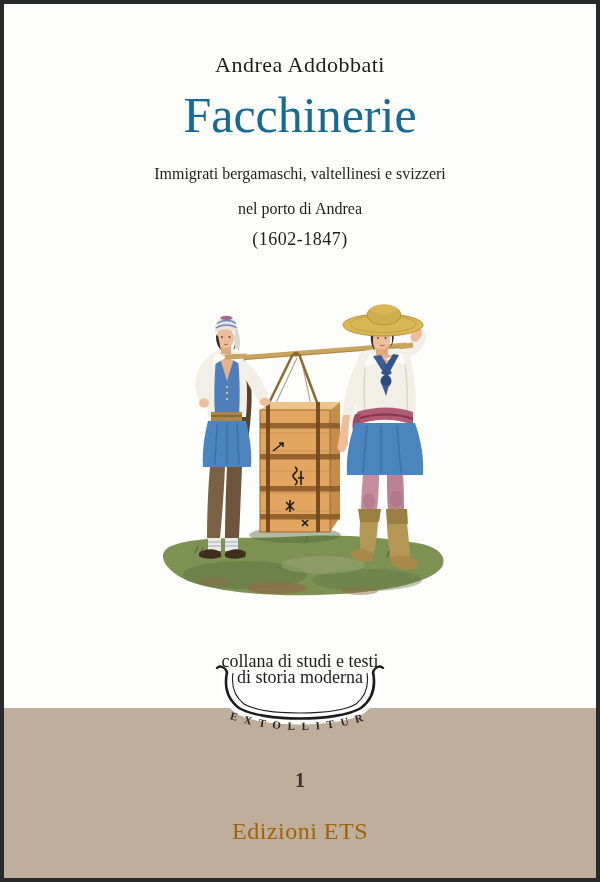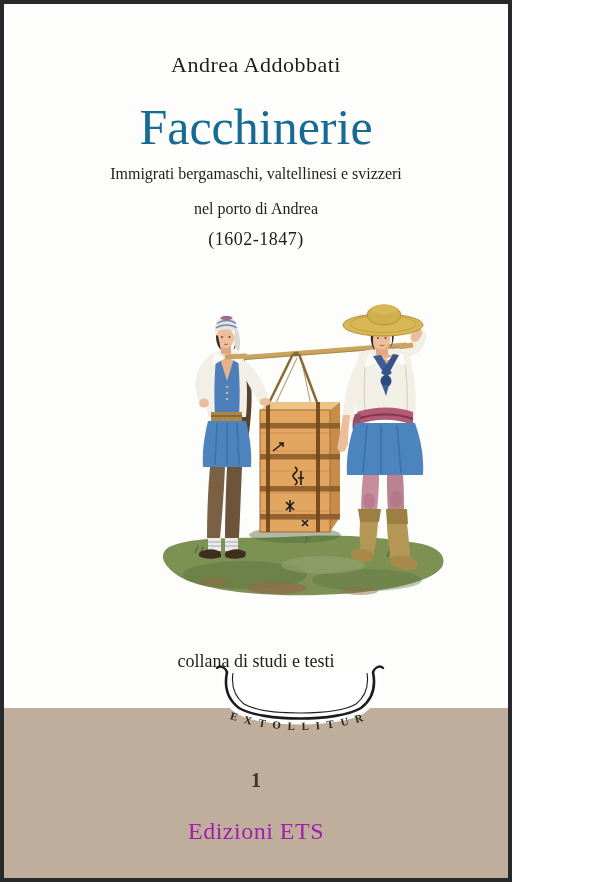--- a/index.html
+++ b/index.html
@@ -1,29 +1,29 @@
 <!DOCTYPE html>
 <html><head>
 <meta charset="utf-8">
 <style>
   html,body{margin:0;padding:0;width:600px;height:882px;overflow:hidden;background:#fff;}
-  .cover{position:relative;width:512px;height:882px;background:#fdfdfc;font-family:"Liberation Serif",serif;color:#1f1d1b;}
+  .cover{position:relative;width:600px;height:882px;background:#fdfdfc;font-family:"Liberation Serif",serif;color:#1f1d1b;}
   .frame{position:absolute;inset:0;border:4px solid #27292b;z-index:10;pointer-events:none;}
   .band{position:absolute;left:0;right:0;top:708px;bottom:0;background:#c0ae9c;z-index:1;}
   .ctext{position:absolute;left:0;right:0;text-align:center;z-index:3;}
   .author{top:52px;font-size:22px;letter-spacing:.5px;}
-  .title{top:86px;font-size:50px;line-height:58px;color:#176a93;font-weight:normal;margin:12px;}
+  .title{top:86px;font-size:50px;line-height:58px;color:#176a93;font-weight:normal;margin:0;}
   .subtitle{top:156px;font-size:16px;line-height:35px;}
   .years{top:229px;font-size:18px;letter-spacing:.5px;}
   .illus{position:absolute;left:155px;top:295px;width:300px;height:310px;z-index:2;}
   .series-name{top:630px;font-size:27px;font-style:italic;line-height:32px;}
   .arklogo{position:absolute;left:210px;top:660px;width:180px;height:95px;z-index:2;}
   .collana{top:654px;font-size:18px;line-height:15.5px;z-index:4;}
   .volume{top:769px;font-size:20px;font-weight:600;color:#3a352e;}
-  .publisher{top:818px;font-size:24px;letter-spacing:.5px;color:#a21caf;}
+  .publisher{top:818px;font-size:24px;letter-spacing:.5px;color:#a16207;}
 </style>
 </head>
 <body>
 
 <div class="cover">
 
   <div class="band"></div>
 
   <div class="ctext author">Andrea Addobbati</div>
   <h1 class="ctext title">Facchinerie</h1>
@@ -175,19 +175,20 @@
     <path d="M 17,12 C 14,27 17,39 29,48 C 52,62 128,62 151,48 C 163,39 166,27 163,12" fill="#ffffff" stroke="#1c1c1c" stroke-width="2.6"></path>
     <path d="M 23,13 C 21,26 24,36 34,44 C 55,56 125,56 146,44 C 156,36 159,26 157,13" fill="none" stroke="#1c1c1c" stroke-width="1.1"></path>
     <path d="M 17,12 C 15,7 10,5 7,8 M 163,12 C 165,7 170,5 173,8" fill="none" stroke="#1c1c1c" stroke-width="2.4" stroke-linecap="round"></path>
     <text font-family="Liberation Serif, serif" font-size="11" font-weight="bold" letter-spacing="7" fill="#2c2620">
       <textPath href="#mottoArc" startOffset="50%" text-anchor="middle">EXTOLLITUR</textPath>
     </text>
   </svg>
 
   <div class="ctext collana">
     <div>collana di studi e testi</div>
+    <div>di storia moderna</div>
   </div>
 
   <div class="ctext volume">1</div>
   <div class="ctext publisher">Edizioni ETS</div>
 
   <div class="frame"></div>
 </div>
 
 </body></html>

